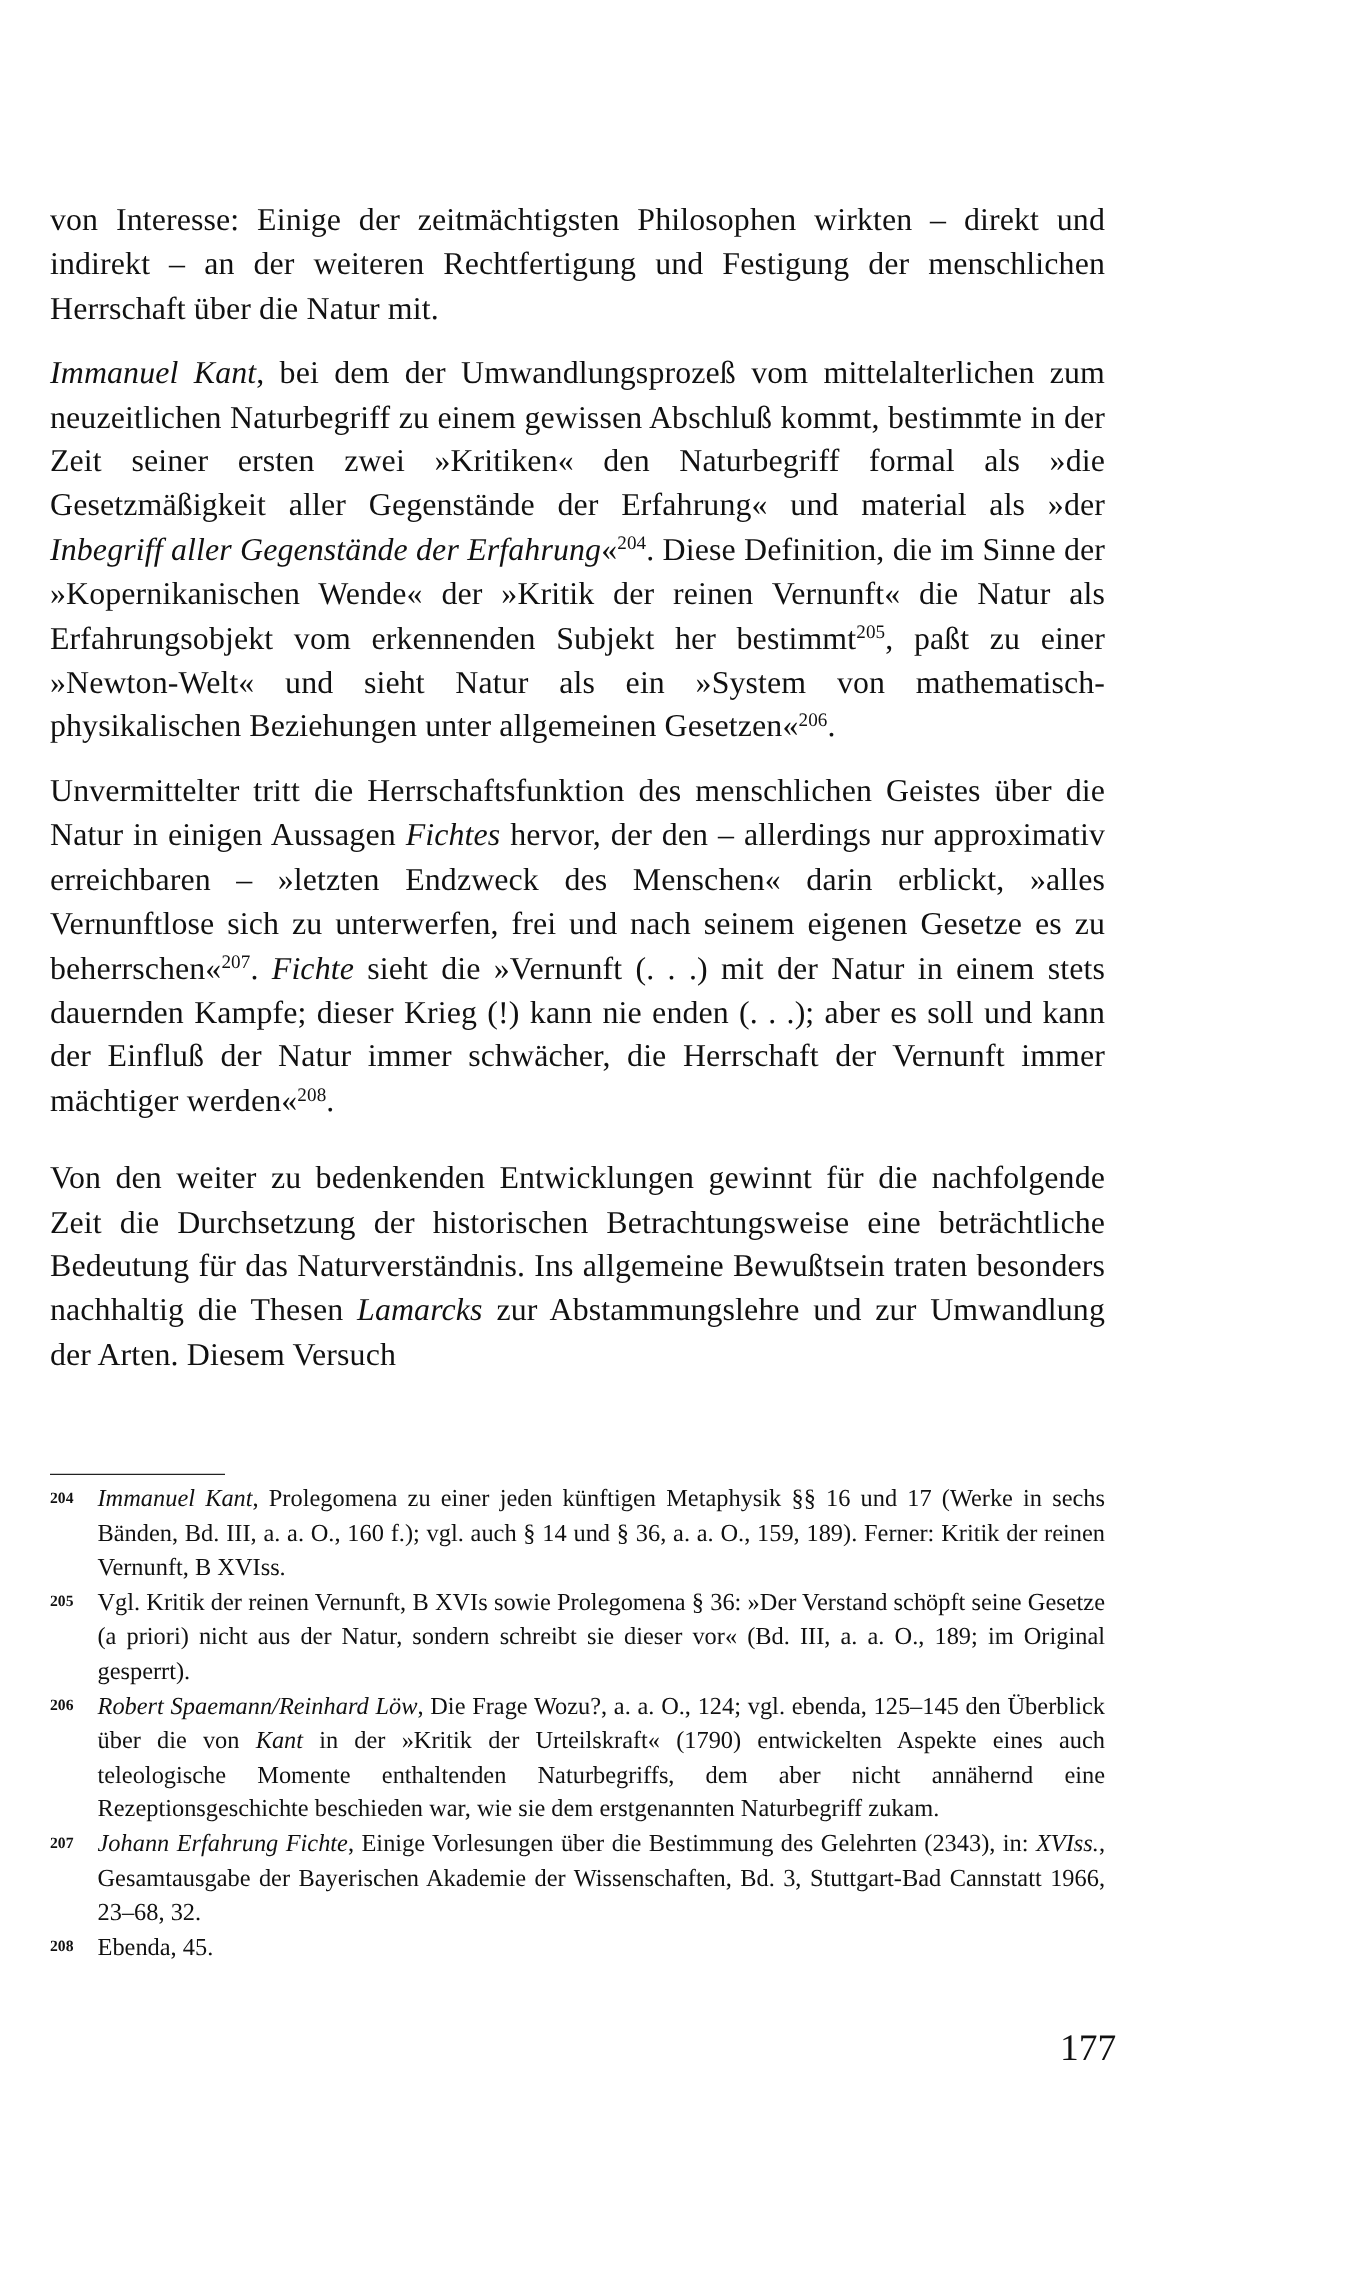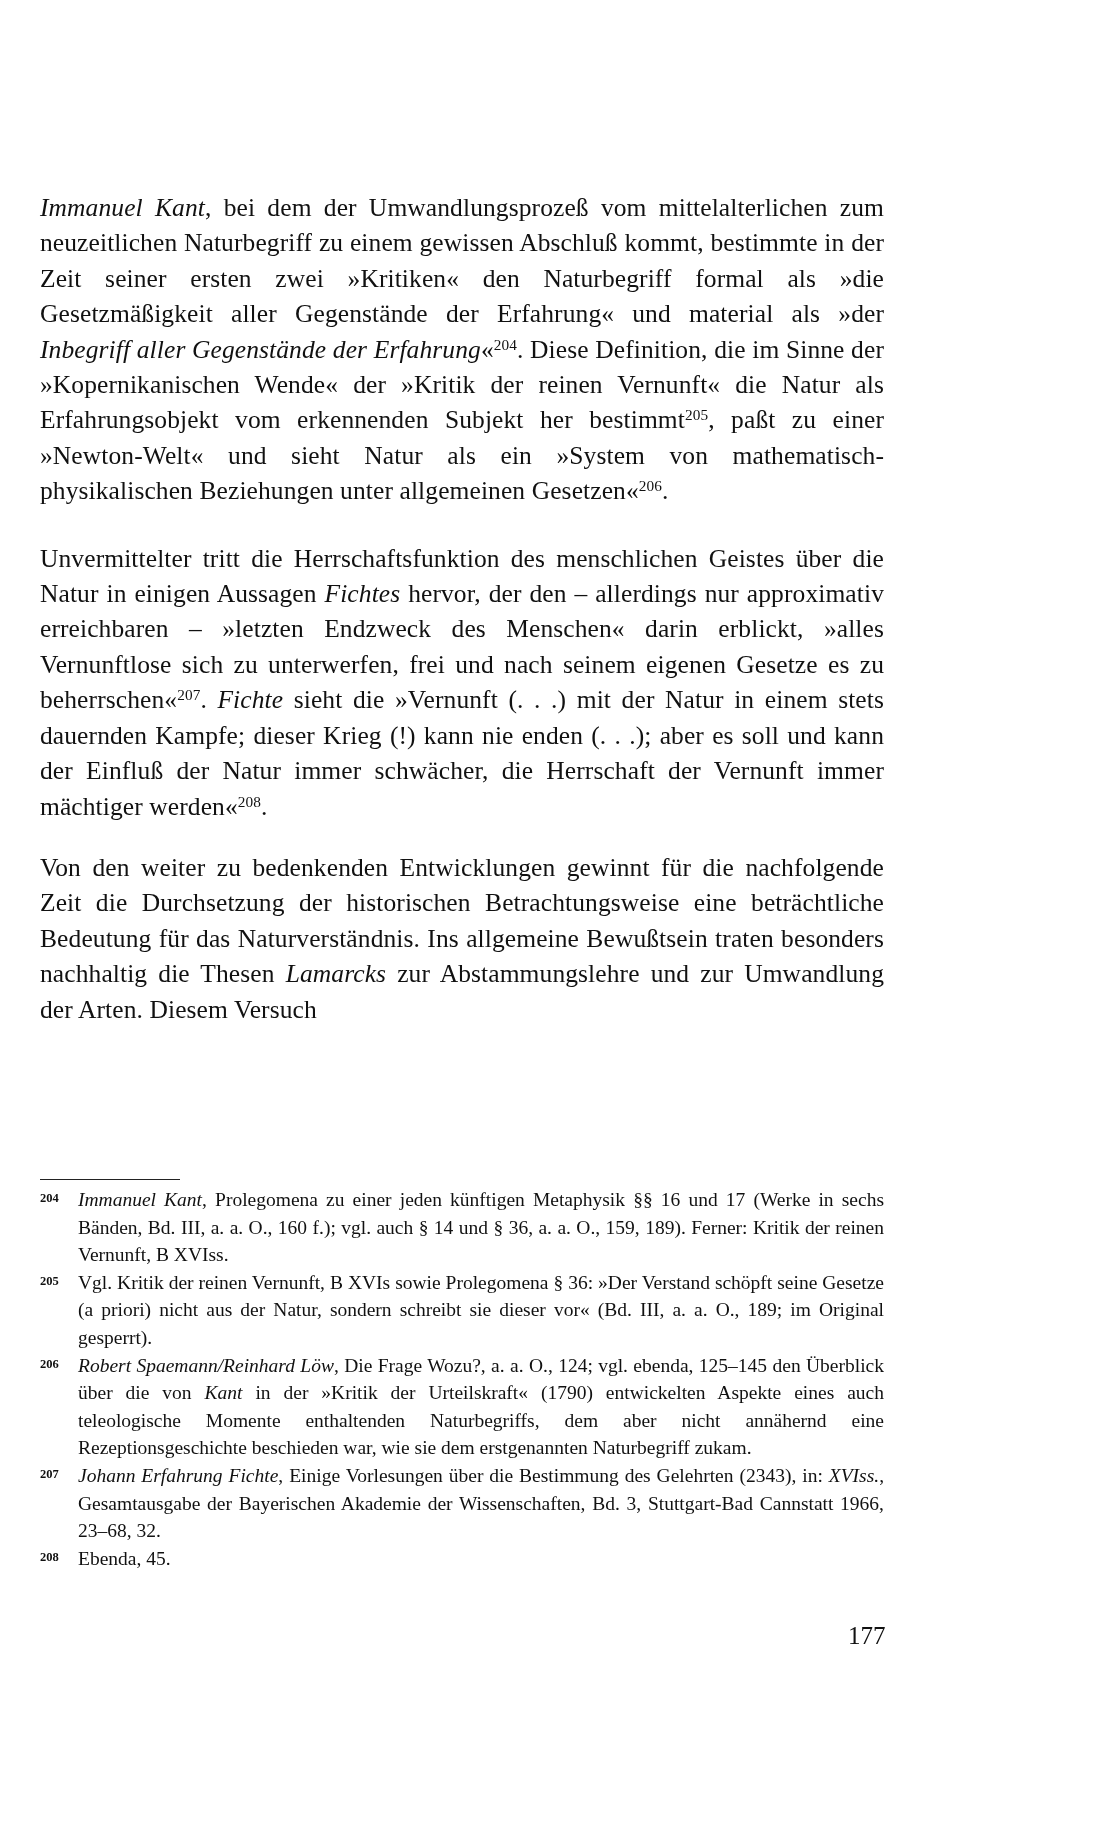--- a/index.html
+++ b/index.html
@@ -1,35 +1,36 @@
 <!DOCTYPE html>
 <html><head>
 <meta charset="utf-8">
 <style>
   html, body { margin: 0; padding: 0; background: #ffffff; }
   body { width: 1097px; height: 1822px; position: relative; overflow: hidden;
          font-family: "DejaVu Serif", "Liberation Serif", serif; color: #111; }
   .page { position: absolute; left: 40px; top: 158px; width: 844px; }
   .para { font-size: 25.5px; line-height: 35.4px; text-align: justify; margin: 0 0 7px 0;
           font-family: "Liberation Serif", serif; letter-spacing: 0.1px; }
-  .para.gap { margin-top: 32px; }
+  .para.gap { margin-top: 16px; }
   .para i, .fn i { font-style: italic; }
   sup { font-size: 60%; line-height: 0; vertical-align: 0.55em; }
   .rule { position: absolute; left: 40px; top: 1179px; width: 140px; height: 1px; background: #222; }
   .footnotes { position: absolute; left: 40px; top: 1186px; width: 844px; }
   .fn { position: relative; padding-left: 38px; font-size: 19.5px; line-height: 27.6px;
         text-align: justify; font-family: "Liberation Serif", serif; margin: 0; }
   .fn .num { position: absolute; left: 0; top: 0; font-size: 12.5px; font-weight: bold; line-height: 24px; }
-  .pagenum { position: absolute; left: 848px; top: 1622px; font-size: 25px;
+  .pagenum { position: absolute; left: 848px; top: 1622px; font-size: 30px;
              font-family: "Liberation Serif", serif; }
 </style>
 </head>
 <body>
 
 <div class="page">
+  <p class="para"><span>von Interesse: Einige der zeitmächtigsten Philosophen wirkten – direkt und indirekt – an der weiteren Rechtfertigung und Festigung der menschlichen Herrschaft über die Natur mit.</span></p>
 
   <p class="para gap"><i>Immanuel Kant</i><span>, bei dem der Umwandlungsprozeß vom mittelalterlichen zum neuzeitlichen Naturbegriff zu einem gewissen Abschluß kommt, bestimmte in der Zeit seiner ersten zwei »Kritiken« den Naturbegriff formal als »die Gesetzmäßigkeit aller Gegenstände der Erfahrung« und material als »der </span><i>Inbegriff aller Gegenstände der Erfahrung</i><span>«</span><sup>204</sup><span>. Diese Definition, die im Sinne der »Kopernikanischen Wende« der »Kritik der reinen Vernunft« die Natur als Erfahrungsobjekt vom erkennenden Subjekt her bestimmt</span><sup>205</sup><span>, paßt zu einer »Newton-Welt« und sieht Natur als ein »System von mathematisch-physikalischen Beziehungen unter allgemeinen Gesetzen«</span><sup>206</sup><span>.</span></p>
 
   <p class="para gap"><span>Unvermittelter tritt die Herrschaftsfunktion des menschlichen Geistes über die Natur in einigen Aussagen </span><i>Fichtes</i><span> hervor, der den – allerdings nur approximativ erreichbaren – »letzten Endzweck des Menschen« darin erblickt, »alles Vernunftlose sich zu unterwerfen, frei und nach seinem eigenen Gesetze es zu beherrschen«</span><sup>207</sup><span>. </span><i>Fichte</i><span> sieht die »Vernunft (. . .) mit der Natur in einem stets dauernden Kampfe; dieser Krieg (!) kann nie enden (. . .); aber es soll und kann der Einfluß der Natur immer schwächer, die Herrschaft der Vernunft immer mächtiger werden«</span><sup>208</sup><span>.</span></p>
 
   <p class="para gap" style="margin-top:26px"><span>Von den weiter zu bedenkenden Entwicklungen gewinnt für die nachfolgende Zeit die Durchsetzung der historischen Betrachtungsweise eine beträchtliche Bedeutung für das Naturverständnis. Ins allgemeine Bewußtsein traten besonders nachhaltig die Thesen </span><i>Lamarcks</i><span> zur Abstammungslehre und zur Umwandlung der Arten. Diesem Versuch</span></p>
 </div>
 
 <div class="rule"></div>
 

